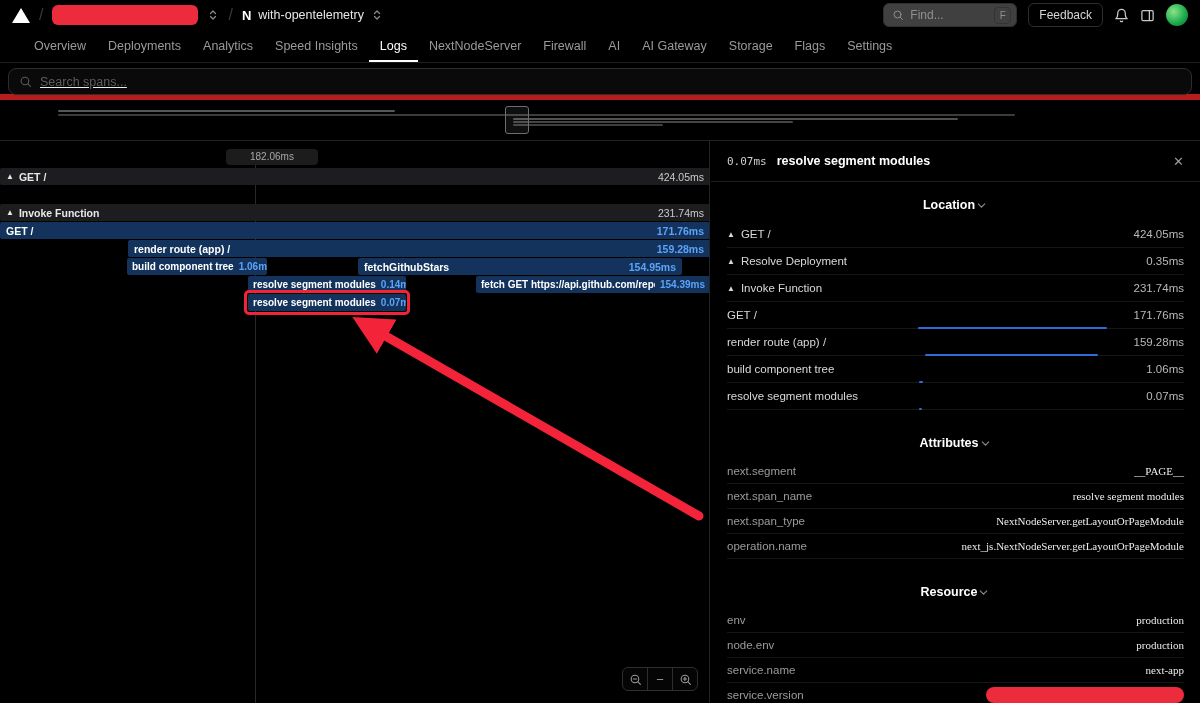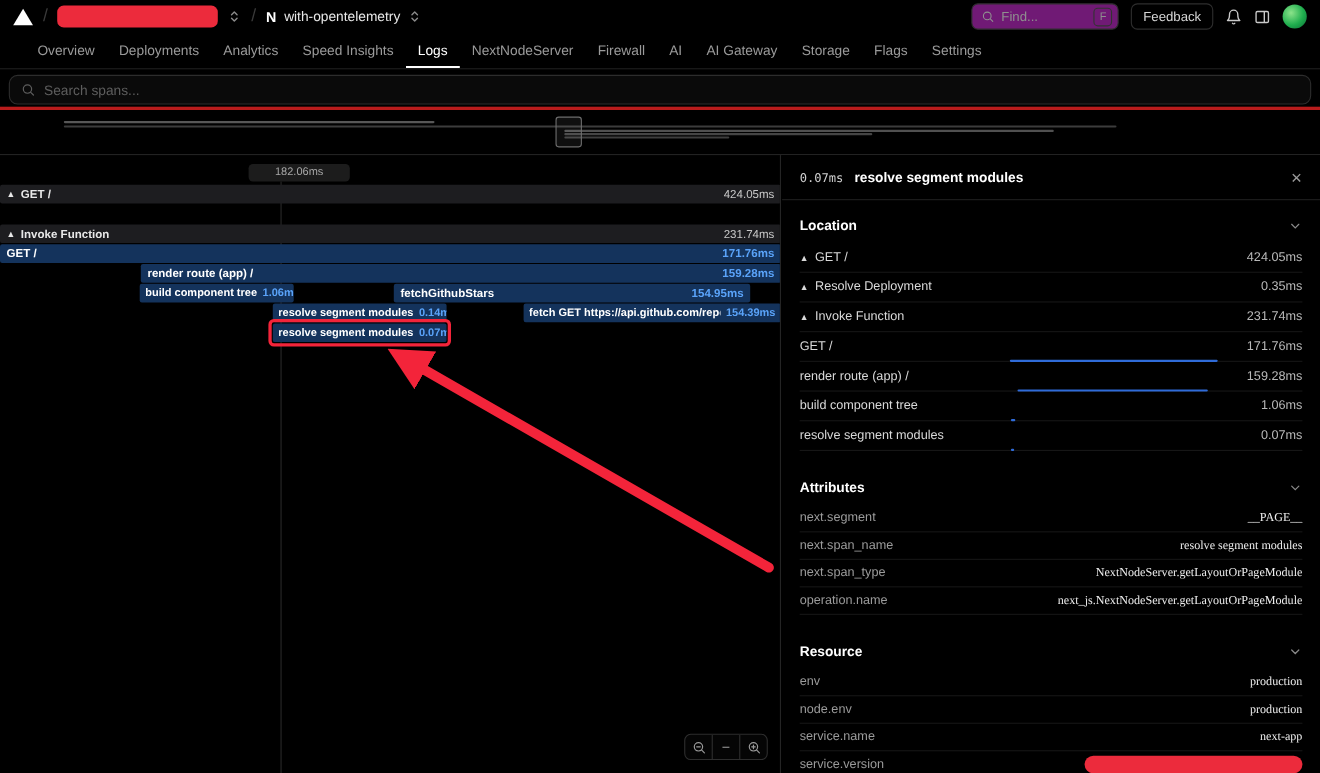--- a/index.html
+++ b/index.html
@@ -10,35 +10,35 @@
   
   .topbar { position:absolute; top:0; left:0; right:0; height:30px; display:flex; align-items:center; padding:0 12px; gap:9px; }
   .logo-tri { width:0; height:0; border-left:9px solid transparent; border-right:9px solid transparent; border-bottom:15px solid #fff; }
   .slash { color:#3a3a3a; font-size:16px; font-weight:300; }
   .team-redact { width:146px; height:20px; background:#ec2b3c; border-radius:6px; }
   .sel-icon { display:flex; align-items:center; }
   .proj { display:flex; align-items:center; gap:7px; }
   .n-icon { font-weight:700; font-size:13px; color:#fff; }
   .proj-name { font-size:12.5px; color:#e8e8e8; }
   .topbar-right { margin-left:auto; display:flex; align-items:center; gap:11px; }
-  .find-box { width:134px; height:24px; border:1px solid #2e2e2e; background:#701a75; border-radius:6px; display:flex; align-items:center; gap:6px; padding:0 5px 0 8px; }
+  .find-box { width:134px; height:24px; border:1px solid #2e2e2e; background:#404040; border-radius:6px; display:flex; align-items:center; gap:6px; padding:0 5px 0 8px; }
   .find-box input { flex:1; min-width:0; background:transparent; border:none; outline:none; color:#ddd; font-size:12px; font-family:"Liberation Sans",sans-serif; }
   .find-box input::placeholder { color:#8f8f8f; }
   .kbd { width:17px; height:17px; border:1px solid #333; border-radius:4px; color:#8f8f8f; font-size:10px; display:flex; align-items:center; justify-content:center; flex:none; }
   .feedback-btn { height:24px; padding:0 10px; border:1px solid #2e2e2e; border-radius:6px; background:transparent; color:#d6d6d6; font-size:12px; display:flex; align-items:center; cursor:pointer; }
   .icon-btn { display:flex; align-items:center; cursor:pointer; }
   .avatar { width:22px; height:22px; border-radius:50%; background:radial-gradient(circle at 35% 35%, #8be38a, #1fae4e 55%, #0b6b35); cursor:pointer; }
 
   
   .tabs { position:absolute; top:30px; left:0; right:0; height:33px; border-bottom:1px solid #1f1f1f; display:flex; align-items:stretch; padding:0 23px; }
   .tab { display:flex; align-items:center; padding:0 11px; font-size:12.5px; color:#9a9a9a; cursor:pointer; }
   .tab.active { color:#fff; box-shadow:inset 0 -2px 0 0 #fff; }
 
   
-  .span-search-wrap { position:absolute; top:63px; left:0; right:0; height:37px; padding:5px 8px; border-bottom:3px solid #b91c1c; }
+  .span-search-wrap { position:absolute; top:63px; left:0; right:0; height:37px; padding:5px 8px; border-bottom:6px solid #b91c1c;text-decoration:underline; }
   .span-search { height:27px; border:1px solid #2d2d2d; border-radius:8px; background:#0a0a0a; display:flex; align-items:center; gap:8px; padding:0 10px; }
   .span-search input { flex:1; background:transparent; border:none; outline:none; color:#ddd; font-size:12.5px; font-family:"Liberation Sans",sans-serif; }
   .span-search input::placeholder { color:#5d5d5d; }
 
   
   .minimap { position:absolute; top:100px; left:0; right:0; height:41px; border-bottom:1px solid #222; }
   .mm-bar { position:absolute; height:2px; border-radius:1px; }
   .mm-handle { position:absolute; left:505px; top:6px; width:24px; height:28px; border:1px solid #6e6e6e; background:rgba(255,255,255,0.06); border-radius:3px; cursor:grab; }
 
   
@@ -63,21 +63,21 @@
   .zoom-btn + .zoom-btn { border-left:1px solid #2e2e2e; }
 
   
   .details { position:absolute; left:711px; top:141px; right:0; bottom:0; background:#000; }
   .d-header { height:41px; border-bottom:1px solid #1e1e1e; display:flex; align-items:center; gap:10px; padding:0 16px; }
   .d-dur { font-family:"DejaVu Sans Mono", monospace; font-size:11px; color:#cfcfcf; }
   .d-title { font-size:12.5px; font-weight:700; color:#fff; }
   .d-close { margin-left:auto; color:#9a9a9a; font-size:13px; cursor:pointer; }
   .section { margin-top:4px; }
   .section + .section { margin-top:14px; }
-  .sec-head { display:flex; align-items:center; justify-content:space-between; padding:12px 16px 9px; }
+  .sec-head { display:flex; align-items:center; justify-content:center; padding:12px 16px 9px; }
   .sec-title { font-size:12.5px; font-weight:700; color:#fff; }
   .d-row { margin:0 16px; display:flex; align-items:center; justify-content:space-between; border-bottom:1px solid #161616; position:relative; font-size:11.5px; cursor:default; }
   .loc-row { height:27px; }
   .kv-row { height:25px; }
   .d-row .k { display:flex; align-items:center; gap:6px; }
   .loc-row .k { color:#d9d9d9; }
   .loc-row .k .tri { font-size:8px; }
   .loc-row .v { color:#b9b9b9; }
   .kv-row .k { color:#9b9b9b; }
   .kv-row .v { font-family:Liberation Serif, serif; font-size:11px; color:#ececec; }

